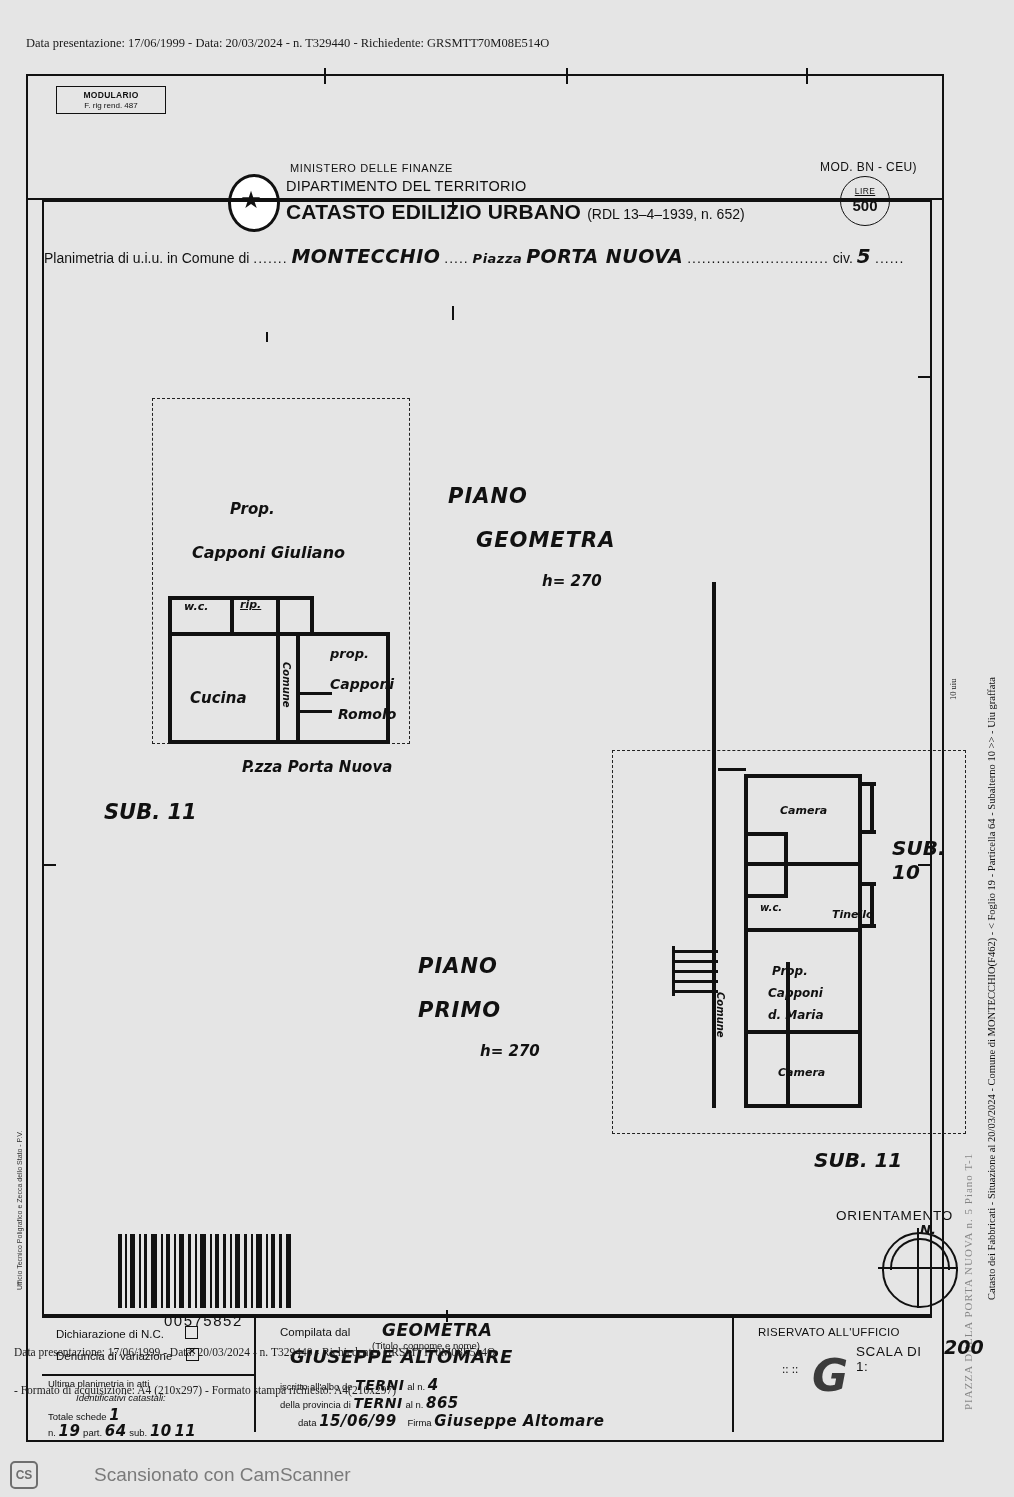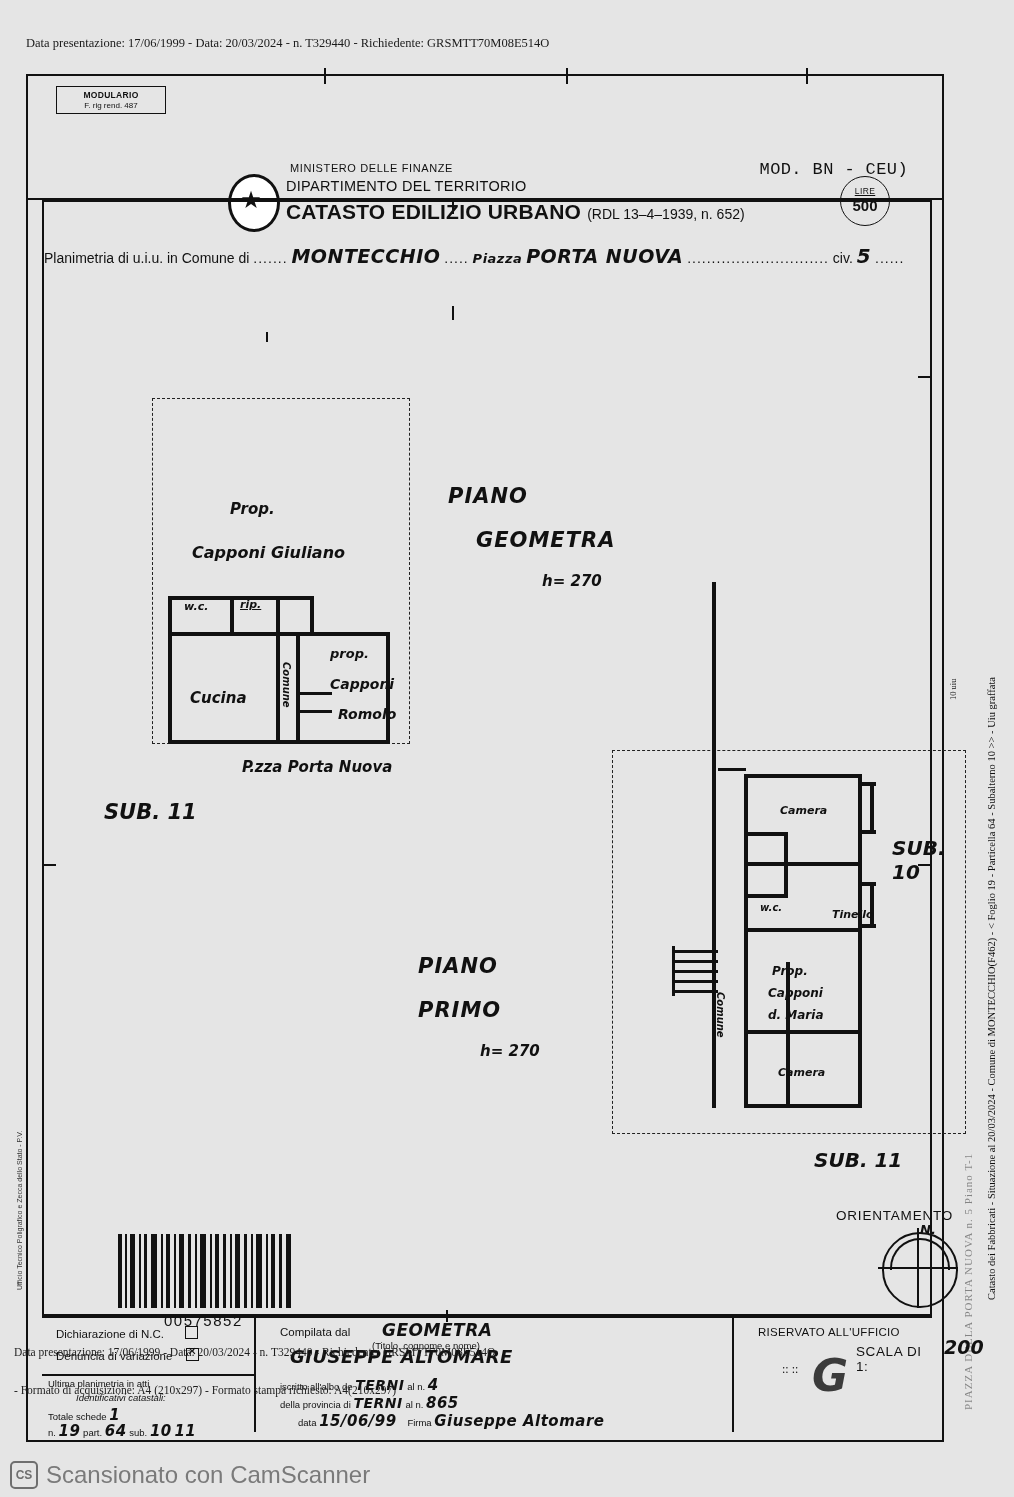--- a/index.html
+++ b/index.html
@@ -22,21 +22,21 @@
 
   .crest{position:absolute;left:196px;top:96px;width:56px;height:56px;}
   .crest .oval{position:absolute;left:4px;top:2px;width:46px;height:52px;border:3px solid #111;border-radius:50%/50%;background:#fff;}
   .crest .star{position:absolute;left:14px;top:16px;width:26px;height:26px;color:#111;font-size:24px;line-height:24px;text-align:center;}
 
   .minfin{position:absolute;left:262px;top:86px;font-size:11px;letter-spacing:.6px;font-family:"Liberation Sans",sans-serif;}
   .dipart{position:absolute;left:258px;top:102px;font-size:14.5px;letter-spacing:.3px;font-family:"Liberation Sans",sans-serif;}
   .ceu{position:absolute;left:258px;top:124px;font-size:21px;font-weight:700;letter-spacing:.2px;font-family:"Liberation Sans",sans-serif;}
   .ceu small{font-size:14px;font-weight:400;letter-spacing:0;}
 
-  .modbn{position:absolute;right:34px;top:84px;font-size:17px;font-family:Liberation Mono, monospace;letter-spacing:.4px;}
+  .modbn{position:absolute;right:25px;top:84px;font-size:12px;font-family:Liberation Sans, sans-serif;letter-spacing:.4px;}
   .lire{position:absolute;right:52px;top:100px;width:48px;height:48px;border:1.6px solid #111;border-radius:50%;text-align:center;font-family:"Liberation Sans",sans-serif;}
   .lire .l1{font-size:8.5px;margin-top:9px;letter-spacing:.4px;text-decoration:underline;}
   .lire .l2{font-size:15px;font-weight:700;margin-top:1px;}
 
   .planline{position:absolute;left:16px;top:168px;font-size:14px;font-family:"Liberation Sans",sans-serif;}
 
   .dots{letter-spacing:1px;}
 
   
   .frame{position:absolute;left:14px;top:124px;width:890px;height:1116px;border:2px solid #111;box-sizing:border-box;}
@@ -74,21 +74,21 @@
 
   
   .stamp{position:absolute;left:558px;top:1278px;width:130px;height:148px;}
   .stamp .o1{position:absolute;left:0;top:0;width:126px;height:146px;border:2px solid #3b3b3b;border-radius:50%;opacity:.75;}
   .stamp .o2{position:absolute;left:13px;top:15px;width:100px;height:118px;border:1.5px solid #3b3b3b;border-radius:50%;opacity:.7;}
   .stamp .t{position:absolute;width:126px;text-align:center;font-size:10px;color:#3b3b3b;opacity:.85;font-family:"Liberation Serif",serif;}
 
   
   .cam{position:absolute;left:10px;bottom:8px;display:flex;align-items:center;gap:8px;}
   .cam .logo{width:24px;height:24px;border:2px solid #6f6f6f;border-radius:5px;color:#6f6f6f;font-size:12px;font-weight:700;display:flex;align-items:center;justify-content:center;font-family:"Liberation Sans",sans-serif;}
-  .cam .txt{font-size:24px;color:#7a7a7a;font-family:"Liberation Sans",sans-serif;}
+  .cam .txt{font-size:19px;color:#7a7a7a;font-family:"Liberation Sans",sans-serif;margin-left:48px;}
 
   .lbl{position:absolute;font-family:"DejaVu Sans",sans-serif;font-style:italic;font-weight:700;}
   .rot{transform-origin:left top;}
 </style>
 </head>
 <body>
 
 <div class="page">
 
   <div class="scanline">Data presentazione: 17/06/1999 - Data: 20/03/2024 - n. T329440 - Richiedente: GRSMTT70M08E514O</div>

